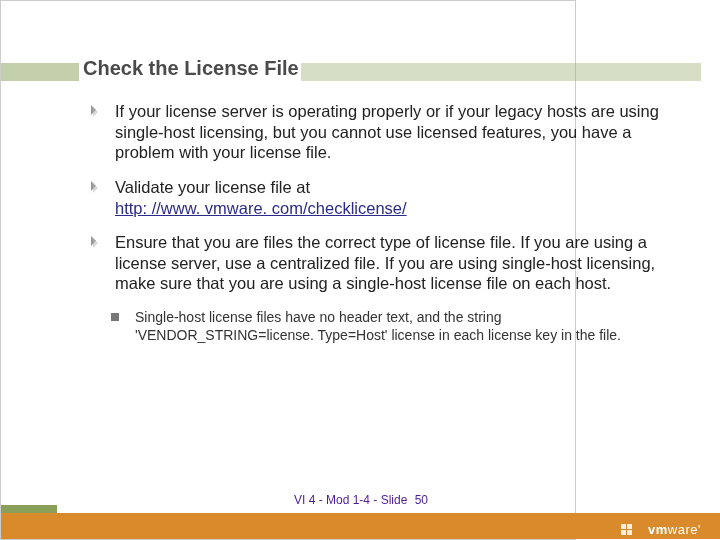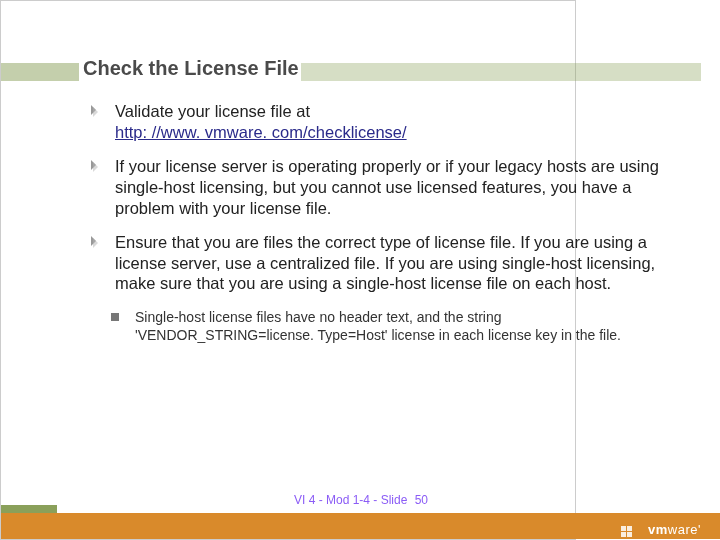--- a/index.html
+++ b/index.html
@@ -120,29 +120,29 @@
     height: 8px;
     background: #8aa05a;
   }
   .footer-text {
     position: absolute;
     bottom: 32px;
     left: 0;
     width: 720px;
     text-align: center;
     font-size: 12px;
-    color: #8b5cf6;
+    color: #4c1d95;
   }
   .footer-text .num { margin-left: 4px; }
   .logo {
     position: absolute;
     right: 20px;
     bottom: 2px;
     display: flex;
-    align-items: flex-end;
+    align-items: center;
     gap: 16px;
     color: #fff;
     font-size: 13px;
     letter-spacing: 0.5px;
   }
   .logo-boxes {
     display: grid;
     grid-template-columns: repeat(2, 5px);
     grid-template-rows: repeat(2, 5px);
     gap: 1px;
@@ -159,26 +159,26 @@
 
   <div class="title-row">
     <div class="title-bar-left"></div>
     <div class="title-text">Check the License File</div>
     <div class="title-bar-right"></div>
   </div>
 
   <div class="content">
 
     <div class="bullet-l1">
+      <span>If your license server is operating properly or if your legacy hosts are using single-host licensing, but you cannot use licensed features, you have a problem with your license file.</span>
+    </div>
+
+    <div class="bullet-l1">
       <span>Validate your license file at </span><br>
       <a class="link">http: //www. vmware. com/checklicense/</a>
-    </div>
-
-    <div class="bullet-l1">
-      <span>If your license server is operating properly or if your legacy hosts are using single-host licensing, but you cannot use licensed features, you have a problem with your license file.</span>
     </div>
 
     <div class="bullet-l1">
       <span>Ensure that you are files the correct type of license file. If you are using a license server, use a centralized file. If you are using single-host licensing, make sure that you are using a single-host license file on each host.</span>
     </div>
 
 
     <div class="bullet-l2">
       <span>Single-host license files have no header text, and the string 'VENDOR_STRING=license. Type=Host' license in each license key in the file.</span>
     </div>

